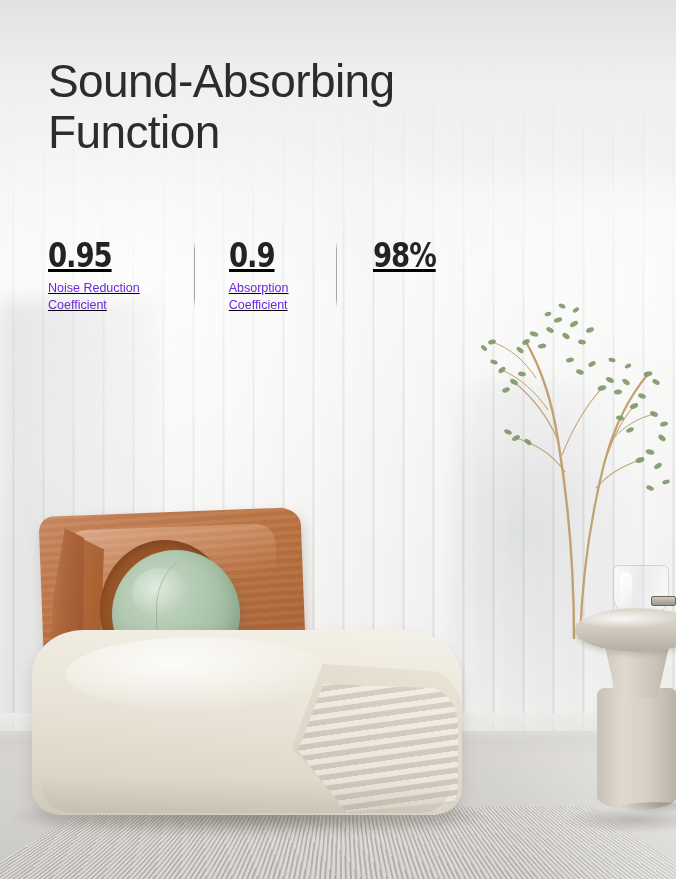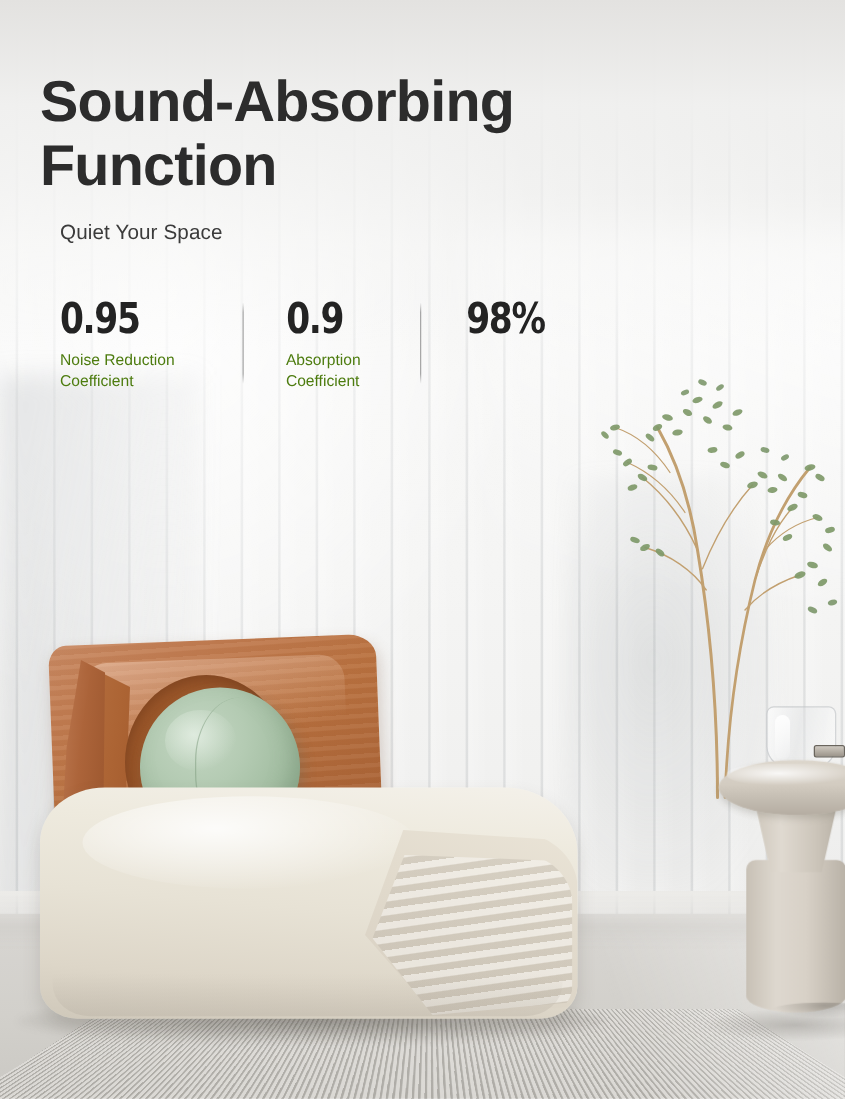--- a/index.html
+++ b/index.html
@@ -230,43 +230,43 @@
   .chair-shadow{
     position:absolute; left:0px; bottom:-6px; width:470px; height:34px;
     background:radial-gradient(ellipse at 52% 46%, rgba(75,71,65,.42), rgba(75,71,65,.12) 58%, rgba(75,71,65,0) 78%);
     border-radius:50%;
     filter:blur(3px);
   }
 
   
   .content{ position:absolute; inset:0; }
   .headline{
-    position:absolute; left:32px; top:56px;
-    font-size:46px; line-height:1.10; font-weight:700;
+    position:absolute; left:48px; top:56px;
+    font-size:46px; line-height:1.10; font-weight:400;
     letter-spacing:-0.6px; color:#2c2c2c; max-width:420px;
   }
   .subhead{
     position:absolute; left:48px; top:177px;
     font-size:16.5px; color:#3b3b3b; font-weight:400; letter-spacing:.1px;
   }
 
   .stats{
     position:absolute; left:48px; top:238px;
     display:flex; align-items:flex-start;
   }
-  .stat{ position:relative; padding-right:0; }
+  .stat{ position:relative; padding-right:0;text-decoration:underline; }
   .stat .value{
     font-family:"DejaVu Sans Condensed","Liberation Sans Narrow","Liberation Sans",sans-serif;
     font-size:34px; font-weight:700; color:#232323;
     letter-spacing:-1.2px; line-height:1.0;
     transform:scaleX(.9); transform-origin:left center;
   }
   .stat .label{
     margin-top:8px; font-size:12.5px; line-height:1.32;
-    color:#4d7c0f; white-space:pre-line;
+    color:#6d28d9; white-space:pre-line;
   }
   .divider{
     width:1px; align-self:stretch;
     background:linear-gradient(180deg, rgba(150,150,150,0) 0%, rgba(140,140,140,.75) 12%, rgba(140,140,140,.75) 88%, rgba(150,150,150,0) 100%);
     margin:4px 0 6px 0;
   }
   .sp-a{ width:54px; } .sp-b{ width:34px; }
   .sp-c{ width:48px; } .sp-d{ width:36px; }
 </style>
 </head>
@@ -391,21 +391,20 @@
       <div class="seat-right-facet"></div>
       <div class="seat-ribs"></div>
       <div class="seat-front-edge"></div>
     </div>
   </div>
 </div>
 
 <div class="content">
 
   <h1 class="headline">Sound-Absorbing Function</h1>
-  <div class="subhead">Quiet Your Space</div>
 
   <div class="stats">
 
     <div class="stat">
       <div class="value">0.95</div>
       <div class="label">Noise Reduction
 Coefficient</div>
     </div>
 
     <div class="sp-a"></div>

